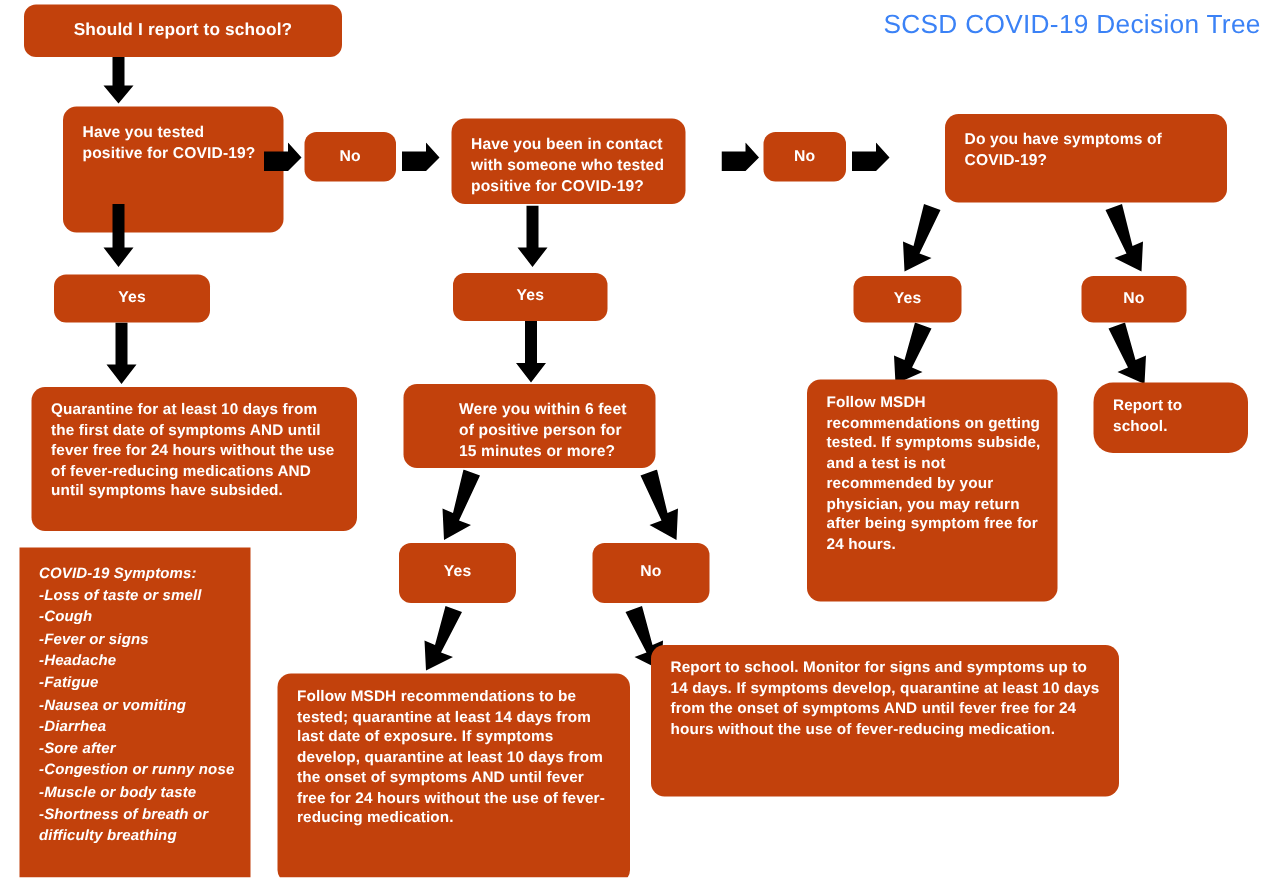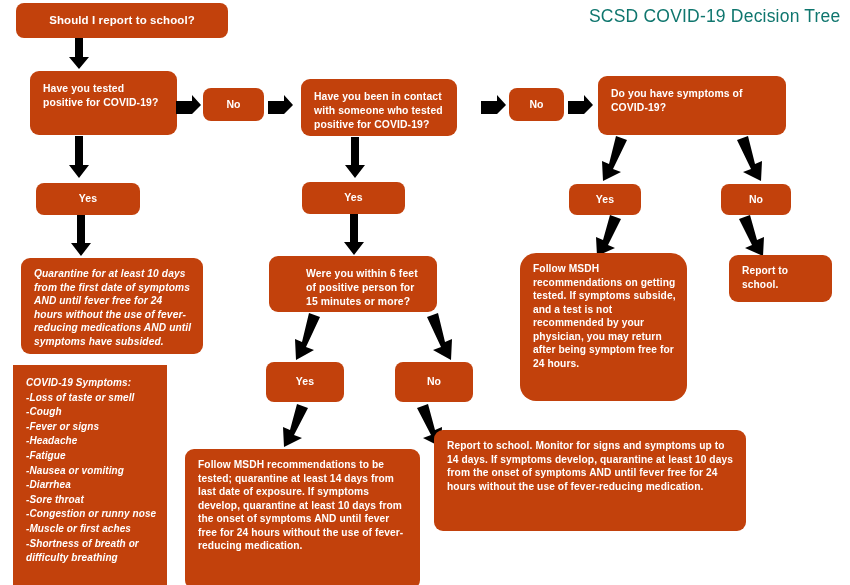--- a/index.html
+++ b/index.html
@@ -48,21 +48,21 @@
   .node.square {
     border-radius: 0;
     font-style: italic;
     font-weight: bold;
     font-size: 10px;
     line-height: 1.46;
     padding: 11px 10px 10px 13px;
   }
   .title {
     position: absolute;
-    color: #0f766e;
+    color: #3b82f6;
     font-size: 17.5px;
     font-weight: normal;
     white-space: nowrap;
     letter-spacing: 0.2px;
   }
   .arrow {
     position: absolute;
   }
   .arrow svg { display: block; }
   .sym-line { display: block; white-space: pre; }
@@ -75,21 +75,21 @@
   <div class="title" style="left:589px; top:6px;">SCSD COVID-19 Decision Tree</div>
 
   <div class="node pill" style="left:16px; top:3px; width:212px; height:35px; font-size:11.5px; font-weight:bold;">Should I report to school?</div>
 
   <div class="arrow" style="left:68px; top:38px;">
     <svg width="22" height="32" viewBox="0 0 22 32">
         <polygon points="7,0 15,0 15,19 21,19 11,31 1,19 7,19" fill="#000"></polygon>
       </svg>
   </div>
 
-  <div class="node question" style="left:30px; top:71px; width:147px; height:64px;">Have you tested positive for COVID-19?</div>
+  <div class="node question" style="left:42px; top:71px; width:147px; height:84px;">Have you tested positive for COVID-19?</div>
 
   <div class="arrow" style="left:176px; top:95px;">
     <svg width="26" height="20" viewBox="0 0 26 20">
         <polygon points="0,6 16,6 16,0 25,10 16,19 0,19 0,13" fill="#000"></polygon>
       </svg>
   </div>
 
   <div class="node pill" style="left:203px; top:88px; width:61px; height:33px;">No</div>
 
   <div class="arrow" style="left:268px; top:95px;">
@@ -107,21 +107,21 @@
   </div>
 
   <div class="node pill" style="left:509px; top:88px; width:55px; height:33px;">No</div>
 
   <div class="arrow" style="left:568px; top:95px;">
     <svg width="26" height="20" viewBox="0 0 26 20">
         <polygon points="0,6 16,6 16,0 25,10 16,19 0,19 0,13" fill="#000"></polygon>
       </svg>
   </div>
 
-  <div class="node question" style="left:598px; top:76px; width:188px; height:59px;">Do you have symptoms of COVID-19?</div>
+  <div class="node question" style="left:630px; top:76px; width:188px; height:59px;">Do you have symptoms of COVID-19?</div>
 
   <div class="arrow" style="left:68px; top:136px;">
     <svg width="22" height="43" viewBox="0 0 22 43">
         <polygon points="7,0 15,0 15,29 21,29 11,42 1,29 7,29" fill="#000"></polygon>
       </svg>
   </div>
 
   <div class="arrow" style="left:344px; top:137px;">
     <svg width="22" height="42" viewBox="0 0 22 42">
         <polygon points="7,0 15,0 15,28 21,28 11,41 1,28 7,28" fill="#000"></polygon>
@@ -165,27 +165,27 @@
         <polygon points="18,0 29,4 16,30 23,33 5,41 4,22 11,25" fill="#000"></polygon>
       </svg>
   </div>
 
   <div class="arrow" style="left:738px; top:215px;">
     <svg width="30" height="42" viewBox="0 0 30 42">
         <polygon points="12,0 1,4 14,30 7,33 25,41 26,22 19,25" fill="#000"></polygon>
       </svg>
   </div>
 
-  <div class="node body-node" style="left:21px; top:258px; width:182px; height:96px;font-style:italic;">Quarantine for at least 10 days from the first date of symptoms AND until fever free for 24 hours without the use of fever-reducing medications AND until symptoms have subsided.</div>
+  <div class="node body-node" style="left:21px; top:258px; width:217px; height:96px;">Quarantine for at least 10 days from the first date of symptoms AND until fever free for 24 hours without the use of fever-reducing medications AND until symptoms have subsided.</div>
 
   <div class="node question" style="left:269px; top:256px; width:168px; height:56px;padding-left:37px;">Were you within 6 feet of positive person for 15 minutes or more?</div>
 
-  <div class="node body-node" style="left:520px; top:253px; width:167px; height:148px;border-radius:16px;">Follow MSDH recommendations on getting tested.  If symptoms subside, and a test is not recommended by your physician, you may return after being symptom free for 24 hours.</div>
-
-  <div class="node body-node" style="left:729px; top:255px; width:103px; height:47px;">Report to school.</div>
+  <div class="node body-node" style="left:538px; top:253px; width:167px; height:148px;">Follow MSDH recommendations on getting tested.  If symptoms subside, and a test is not recommended by your physician, you may return after being symptom free for 24 hours.</div>
+
+  <div class="node body-node" style="left:729px; top:255px; width:103px; height:47px;border-radius:13px;">Report to school.</div>
 
   <div class="arrow" style="left:290px; top:313px;">
     <svg width="32" height="48" viewBox="0 0 32 48">
         <polygon points="19,0 30,4 16,34 24,37 6,47 5,26 12,29" fill="#000"></polygon>
       </svg>
   </div>
 
   <div class="arrow" style="left:425px; top:313px;">
     <svg width="32" height="48" viewBox="0 0 32 48">
         <polygon points="13,0 2,4 16,34 8,37 26,47 27,26 20,29" fill="#000"></polygon>
@@ -214,20 +214,20 @@
 
   <div class="node square" style="left:13px; top:365px; width:154px; height:248px;">
     <span class="sym-line">COVID-19 Symptoms:</span>
     <span class="sym-line">-Loss of taste or smell</span>
     <span class="sym-line">-Cough</span>
     <span class="sym-line">-Fever or signs</span>
     <span class="sym-line">-Headache</span>
     <span class="sym-line">-Fatigue</span>
     <span class="sym-line">-Nausea or vomiting</span>
     <span class="sym-line">-Diarrhea</span>
-    <span class="sym-line">-Sore throat</span>
+    <span class="sym-line">-Sore after</span>
     <span class="sym-line">-Congestion or runny nose</span>
-    <span class="sym-line">-Muscle or first aches</span>
+    <span class="sym-line">-Muscle or body taste</span>
     <span class="sym-line">-Shortness of breath or</span>
     <span class="sym-line">difficulty breathing</span>
   </div>
 
 </div>
 
 </body></html>

